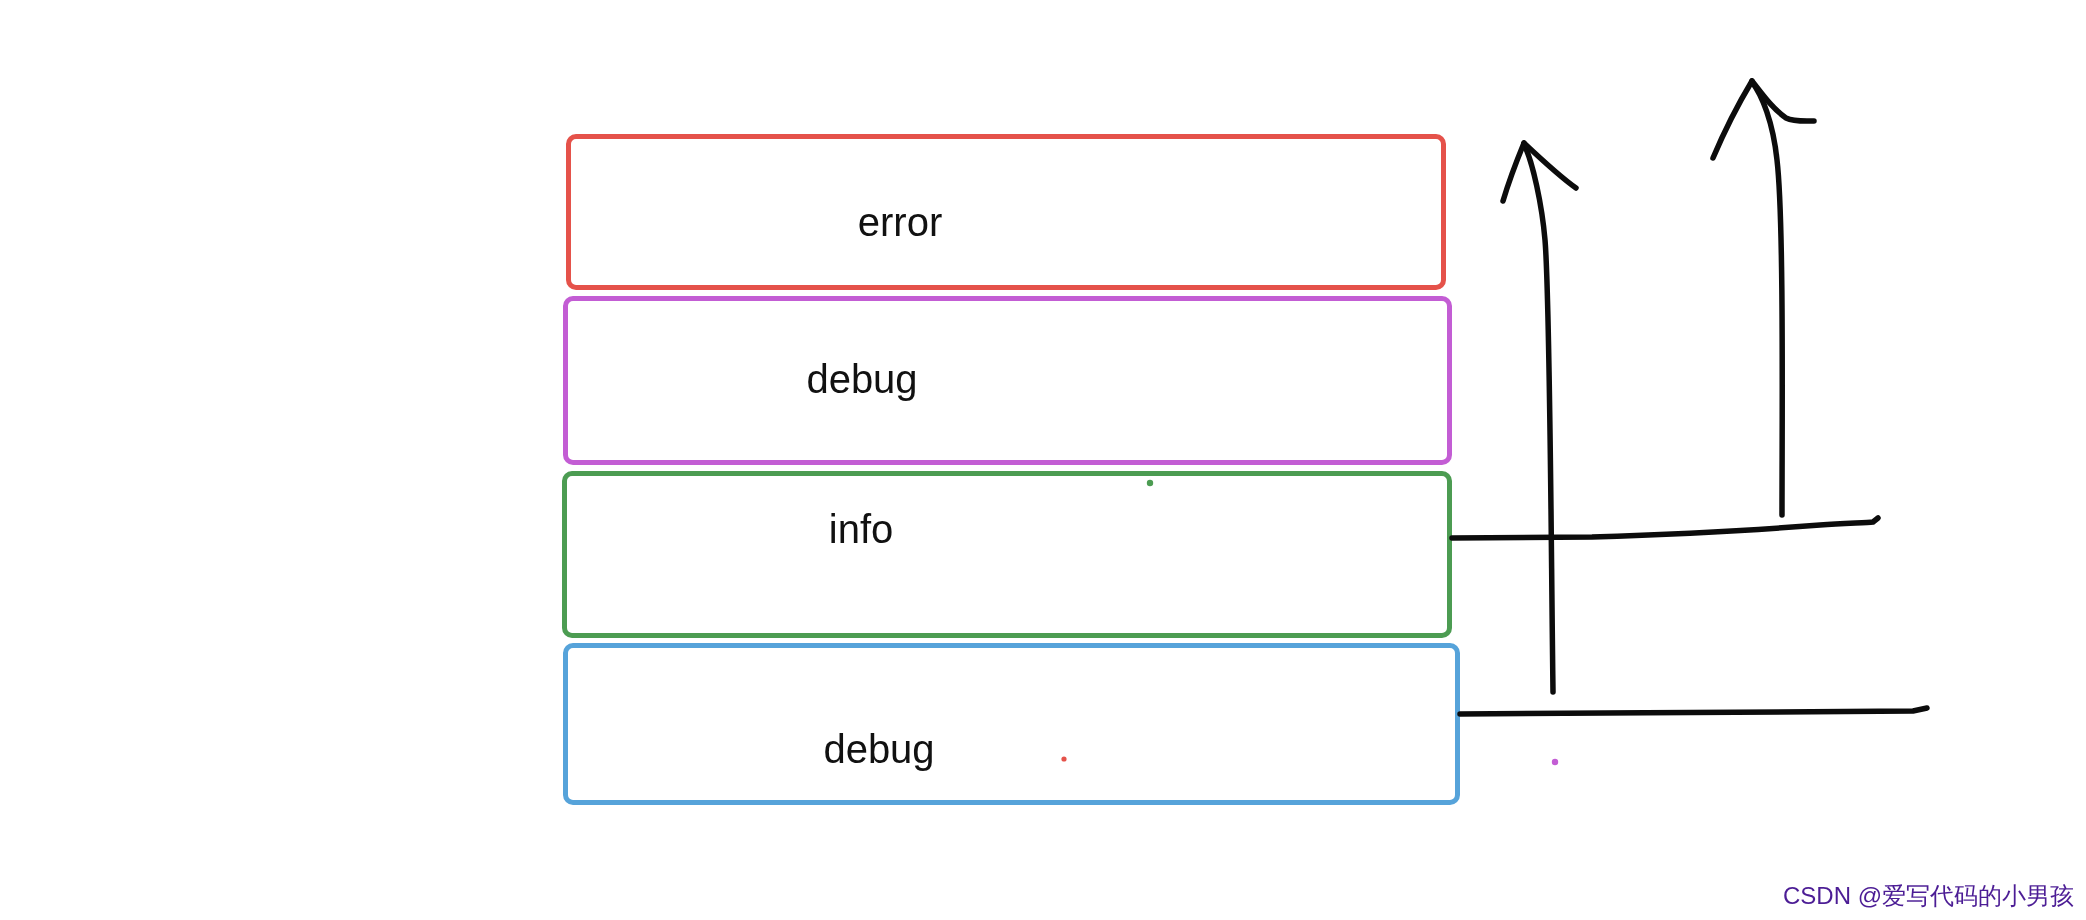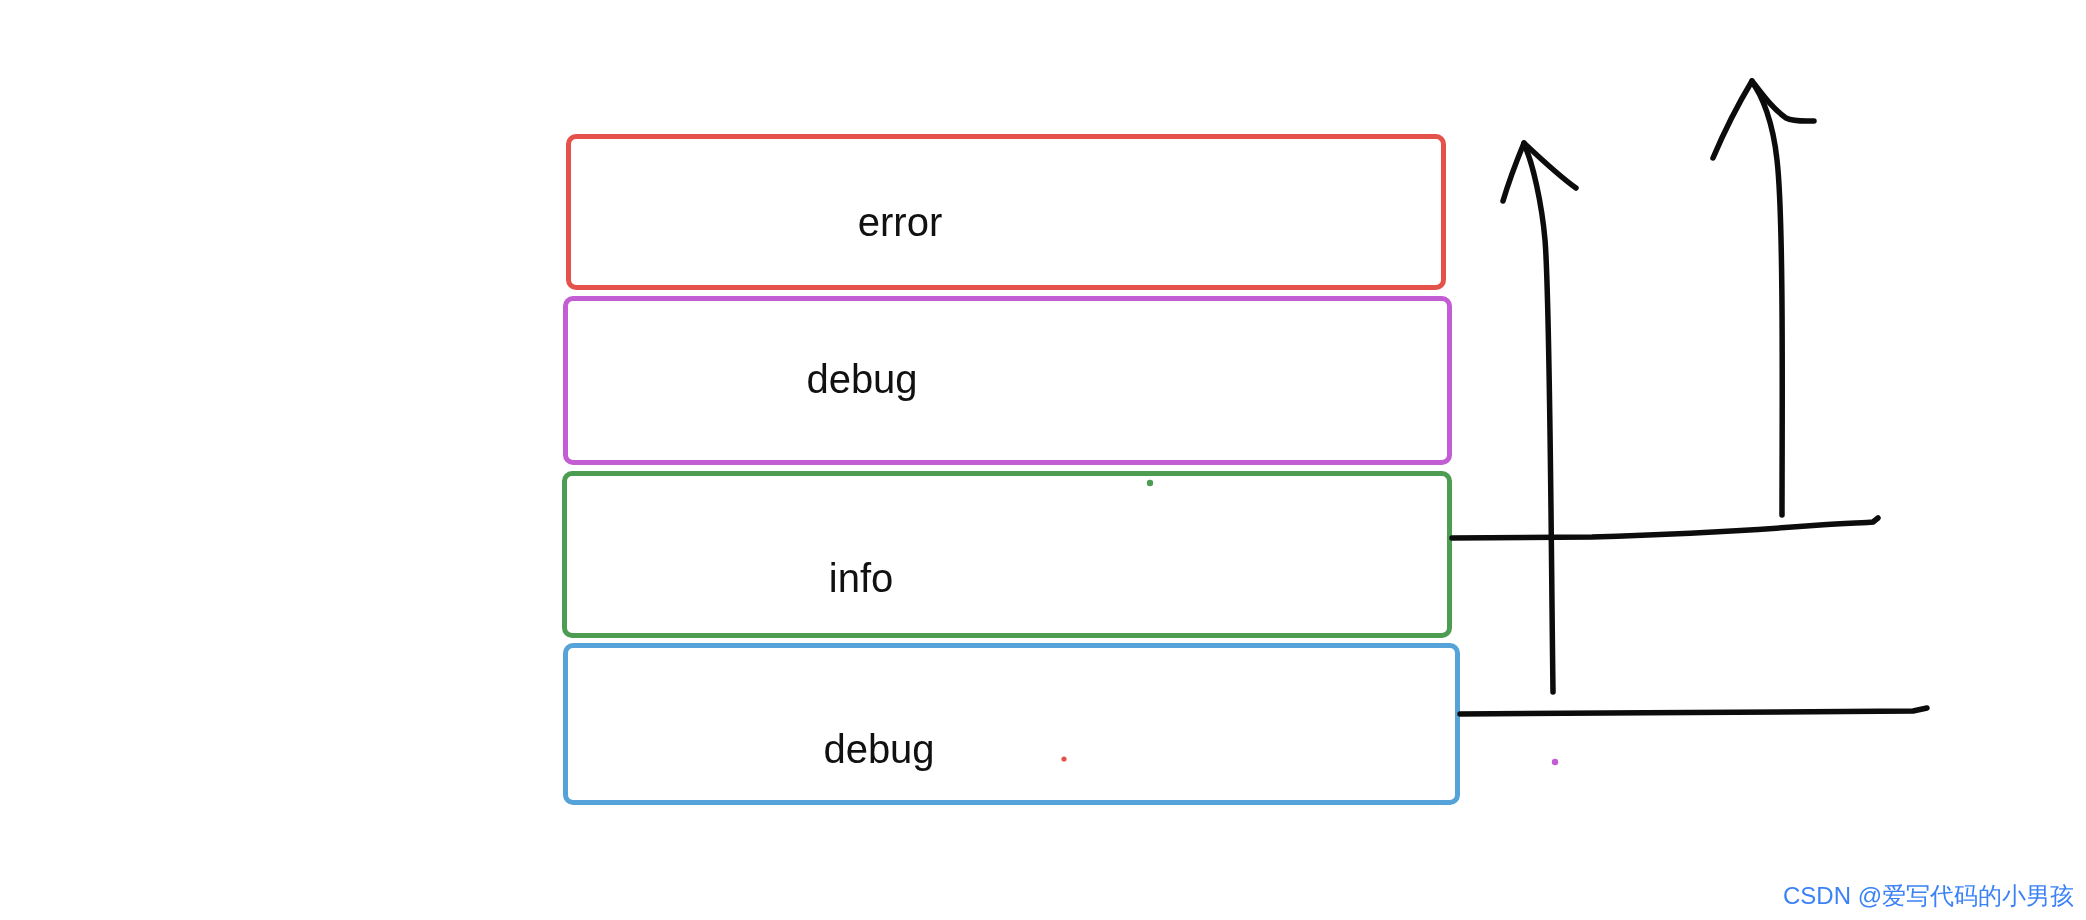--- a/index.html
+++ b/index.html
@@ -30,21 +30,21 @@
     white-space: nowrap;
     line-height: 1;
   }
   #box-error { left: 566px; top: 134px; width: 880px; height: 156px; }
   #box-warn  { left: 563px; top: 296px; width: 889px; height: 169px; }
   #box-info  { left: 562px; top: 471px; width: 890px; height: 167px; }
   #box-debug { left: 563px; top: 643px; width: 897px; height: 162px; }
 
   #label-error { left: 900px; top: 222px; }
   #label-warn  { left: 862px; top: 379px; }
-  #label-info  { left: 861px; top: 578px; }
+  #label-info  { left: 861px; top: 529px; }
   #label-debug { left: 879px; top: 749px; }
 
   #sketch-layer {
     position: absolute;
     left: 0; top: 0;
     width: 2086px;
     height: 920px;
     pointer-events: none;
   }
   .sketch-stroke {
@@ -94,14 +94,14 @@
     </g>
 
     <path class="sketch-stroke" d="M 1452 538 L 1592 537 C 1690 534 1770 529 1820 525 C 1845 523 1866 523 1873 522 L 1878 518" style="stroke: rgb(12, 12, 12);"></path>
     <path class="sketch-stroke" d="M 1460 714 C 1600 713 1820 712 1913 711 L 1927 708" style="stroke: rgb(12, 12, 12);"></path>
 
     <circle cx="1150" cy="483" r="3.2" style="fill: rgb(76, 156, 82);"></circle>
     <circle cx="1064" cy="759" r="2.6" style="fill: rgb(229, 82, 74);"></circle>
     <circle cx="1555" cy="762" r="3.2" style="fill: rgb(195, 93, 212);"></circle>
   </svg>
 
-  <div class="watermark" style="color: #3b82f6; margin-top: 44px;">CSDN @爱写代码的小男孩</div>
+  <div class="watermark" style="color: #4c1d95; margin-top: 44px;">CSDN @爱写代码的小男孩</div>
 </div>
 
 </body></html>

